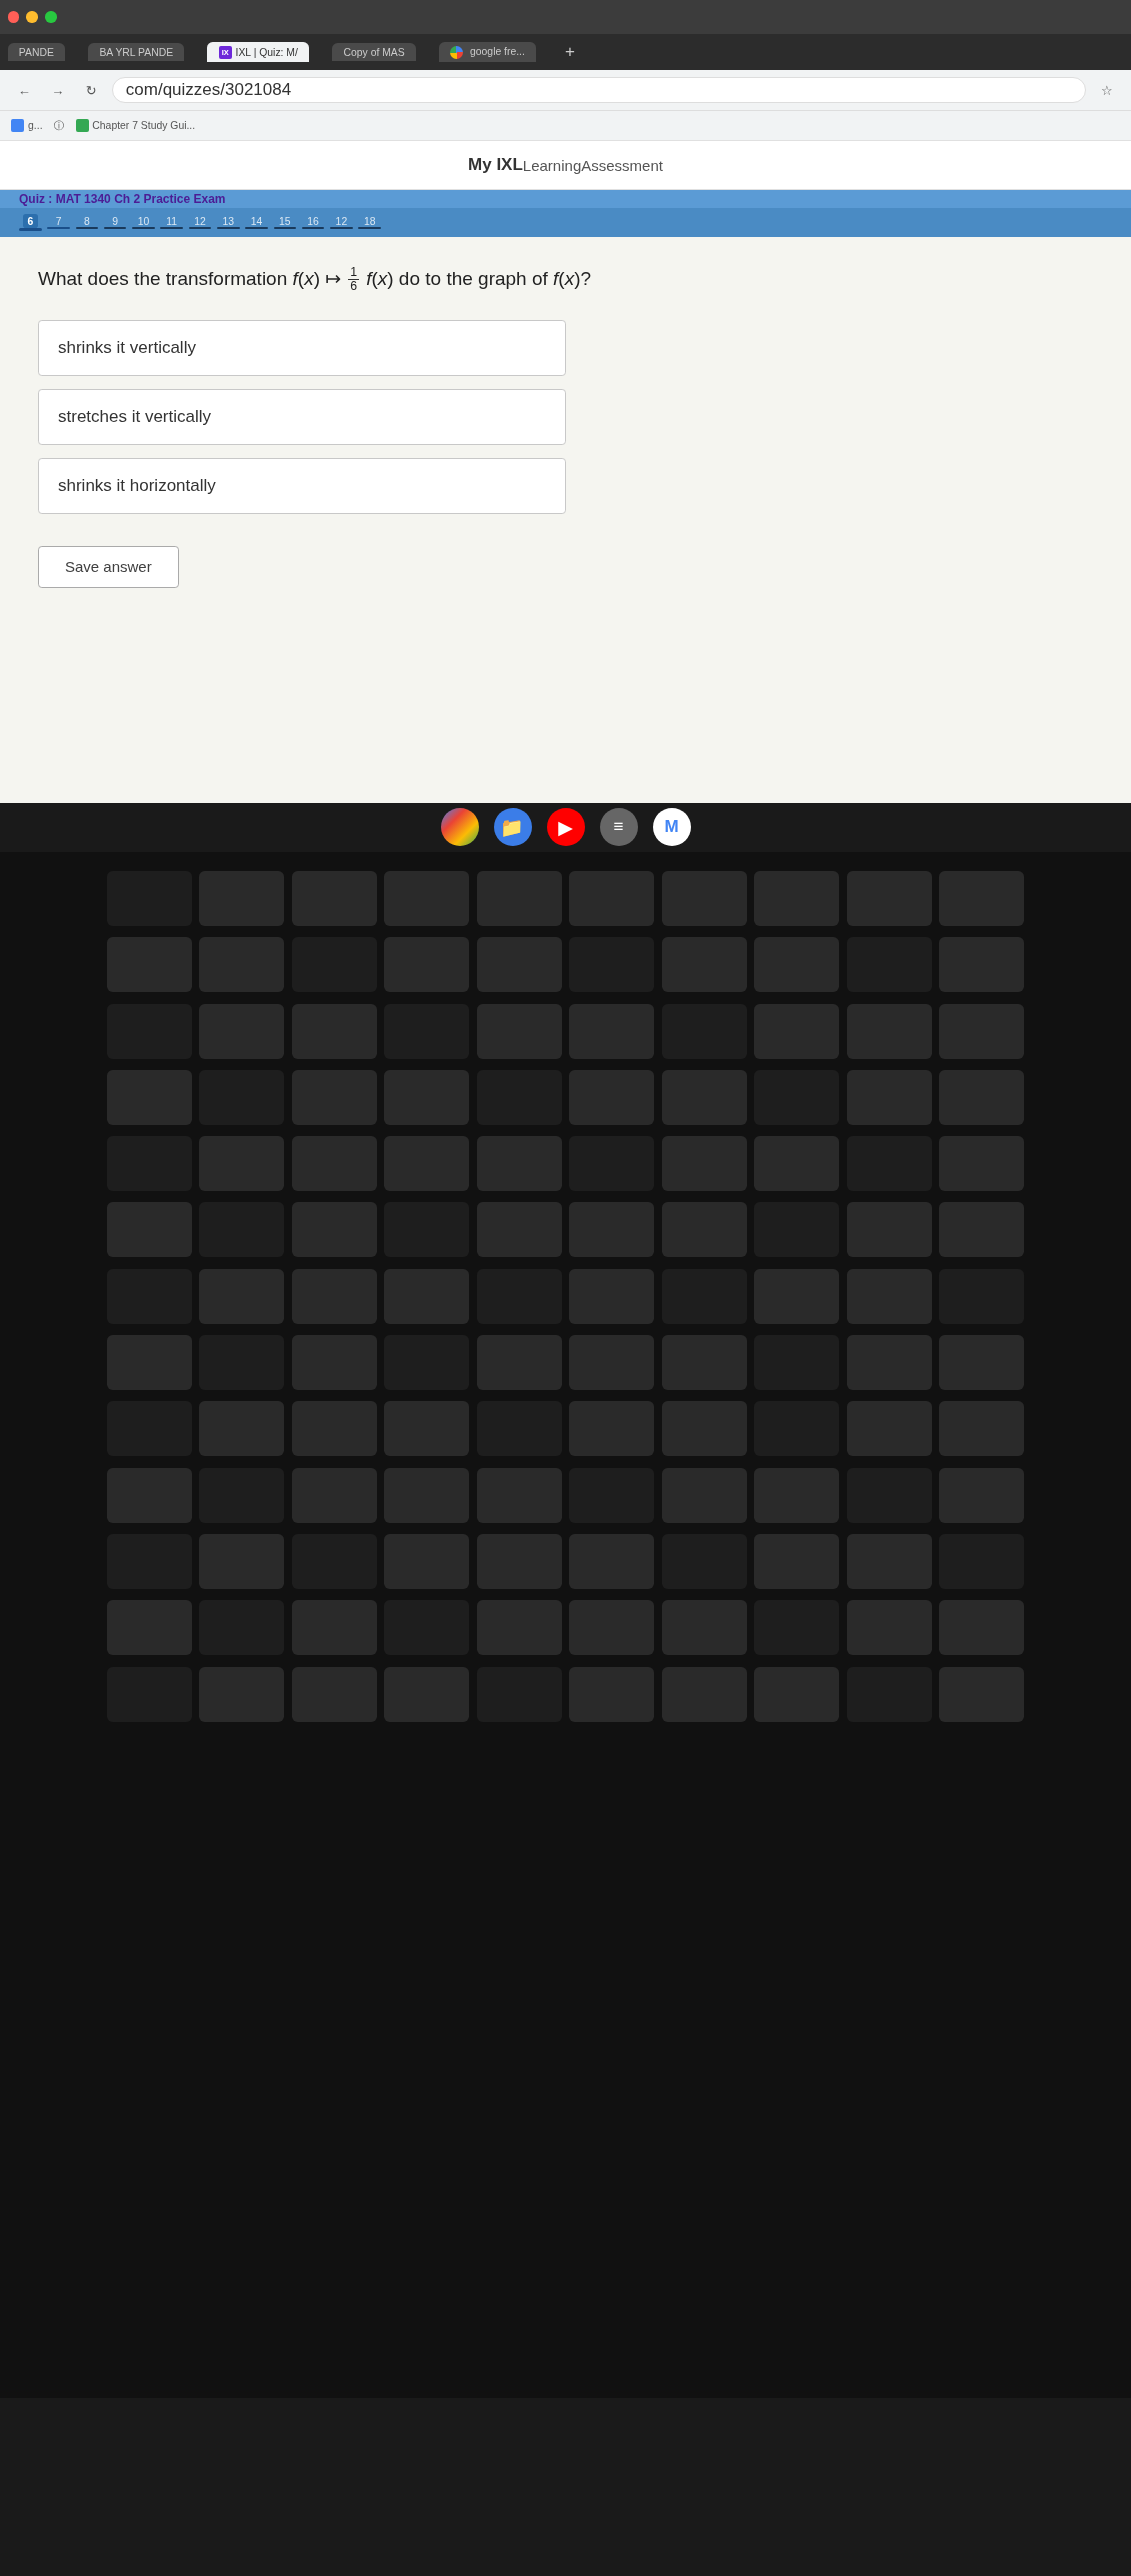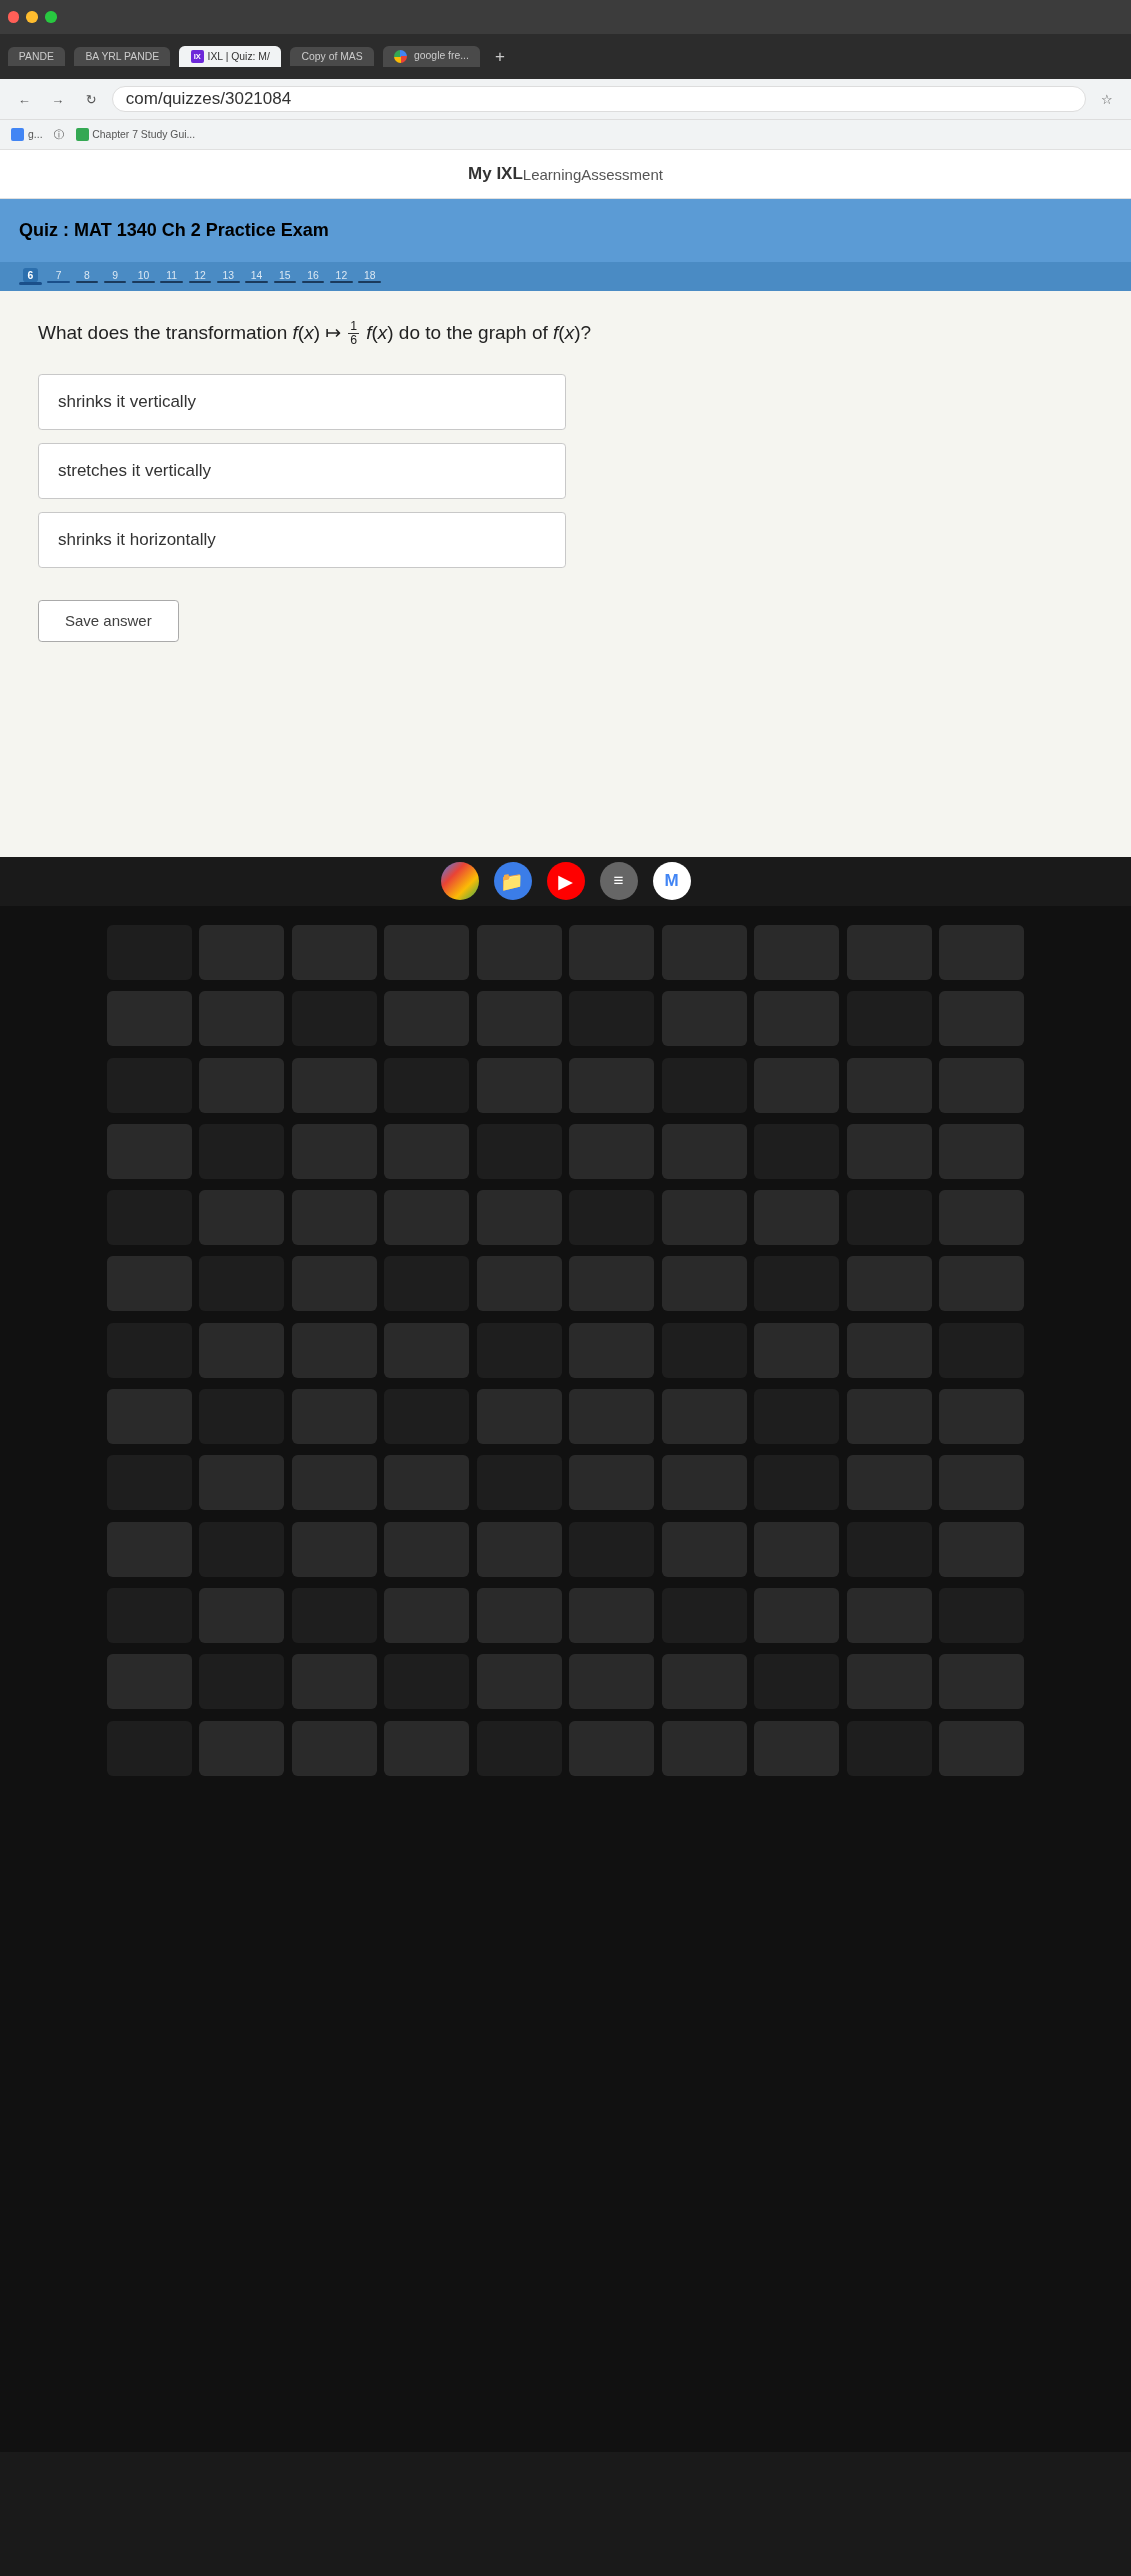--- a/index.html
+++ b/index.html
@@ -17,25 +17,25 @@
       width: 100%;
       height: 34px;
       display: flex;
       align-items: center;
       padding: 0 7.5px;
       gap: 3.8px;
     }
     .tab-bar {
       background: #2c2c2c;
       width: 100%;
-      height: 45px;
+      height: 36px;
       display: flex;
       align-items: center;
       padding: 0 7.5px;
-      gap: 9px;
+      gap: 23px;
     }
     .tab-inactive {
       background: #4a4a4a;
       border-radius: 5.7px 5.7px 0 0;
       padding: 3.8px 11.3px;
       font-size: 10.4px;
       color: #ccc;
       white-space: nowrap;
       overflow: hidden;
       max-width: 151px;
@@ -152,23 +152,23 @@
     .ixl-nav-item.my-ixl {
       color: #333;
       font-weight: 700;
       font-size: 17px;
     }
 
     
     .quiz-header-bar {
       background: #5b9bd5;
       width: 100%;
-      padding: 21px 19px;
-      font-size: 18px;
-      color: #000000;
+      padding: 2px 19px;
+      font-size: 12px;
+      color: #4c1d95;
       font-weight: 600;
     }
 
     
     .question-number-bar {
       background: #4a8bc4;
       width: 100%;
       padding: 5.7px 19px;
       display: flex;
       align-items: center;

